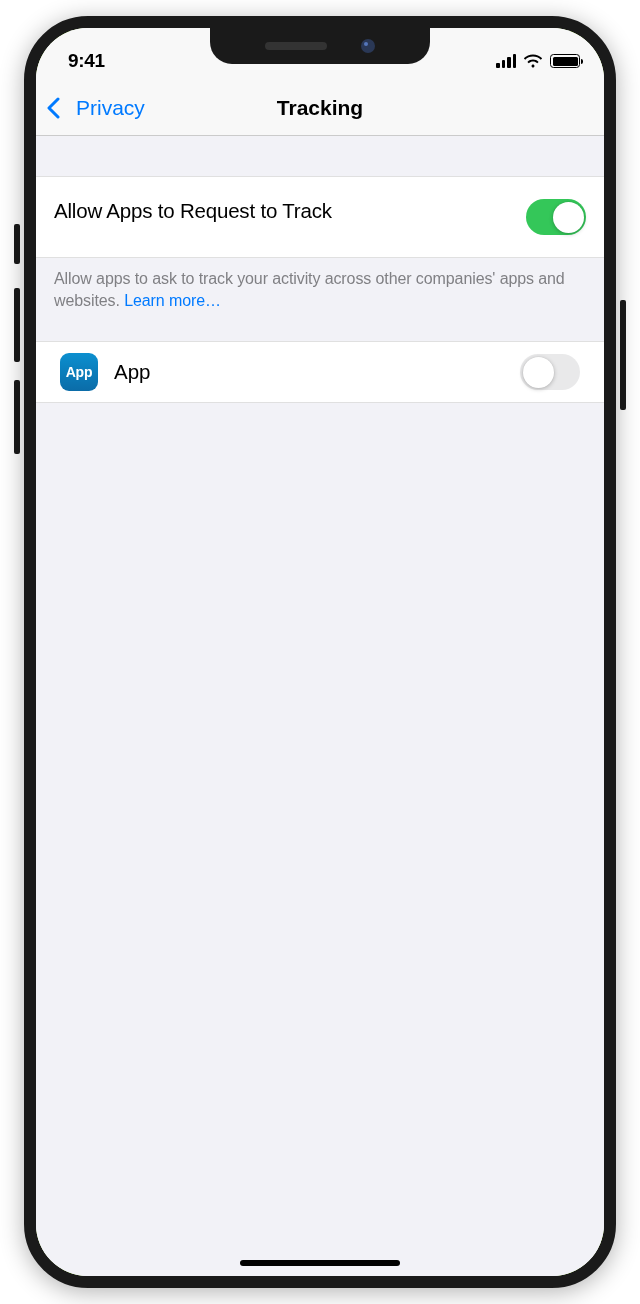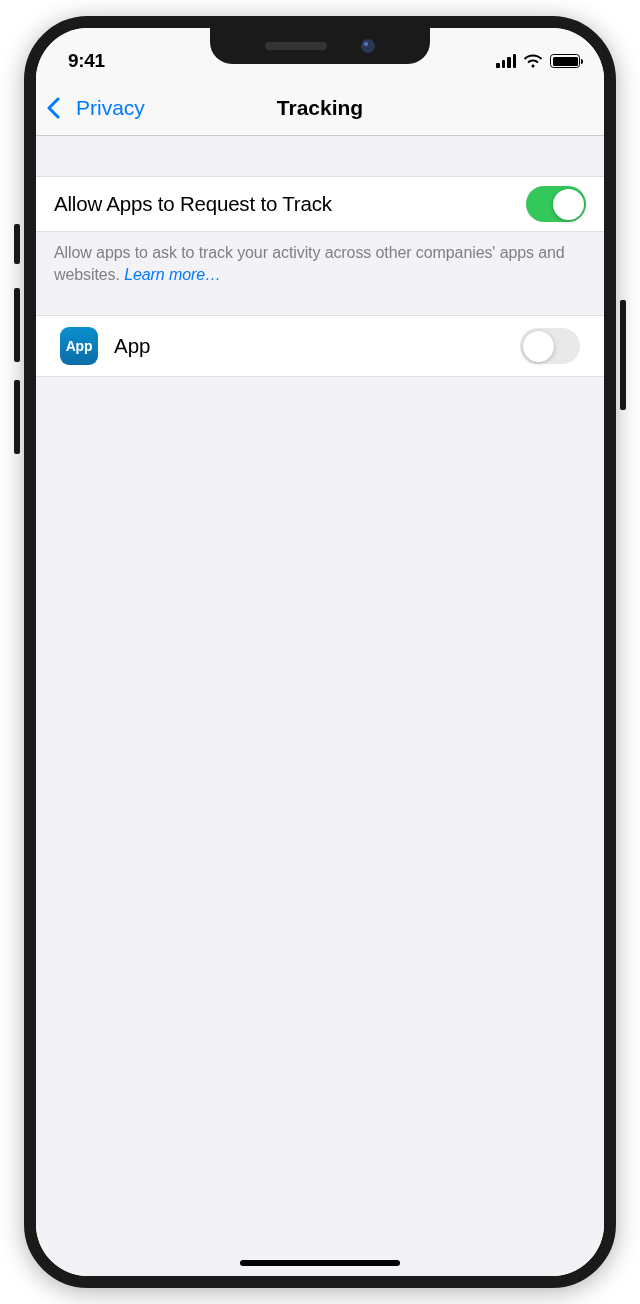--- a/index.html
+++ b/index.html
@@ -177,44 +177,42 @@
     .content {
       flex: 1;
       overflow: hidden;
       background: #f2f2f7;
     }
     .spacer-top { height: 40px; }
 
     .cell {
       background: #fff;
       min-height: 56px;
-      padding: 2px 18px;
-      display: flex;
-      align-items: center;
+      padding: 22px 18px;
+      display: flex;
       justify-content: space-between;
       border-top: 0.5px solid rgba(0,0,0,0.12);
       border-bottom: 0.5px solid rgba(0,0,0,0.12);
       gap: 20px;
     }
     .cell-label {
       font-size: 20.5px;
       letter-spacing: -0.2px;
     }
 
     .footer-text {
       padding: 10px 18px 0 18px;
       font-size: 16px;
       line-height: 1.35;
       color: #808084;
       letter-spacing: -0.1px;
     }
     .footer-text .link {
       color: #007aff;
       cursor: pointer;
-      font-style: italic;
     }
 
     .gap { height: 30px; }
 
     .app-cell {
       background: #fff;
       min-height: 62px;
       padding: 11px 24px;
       display: flex;
       align-items: center;

